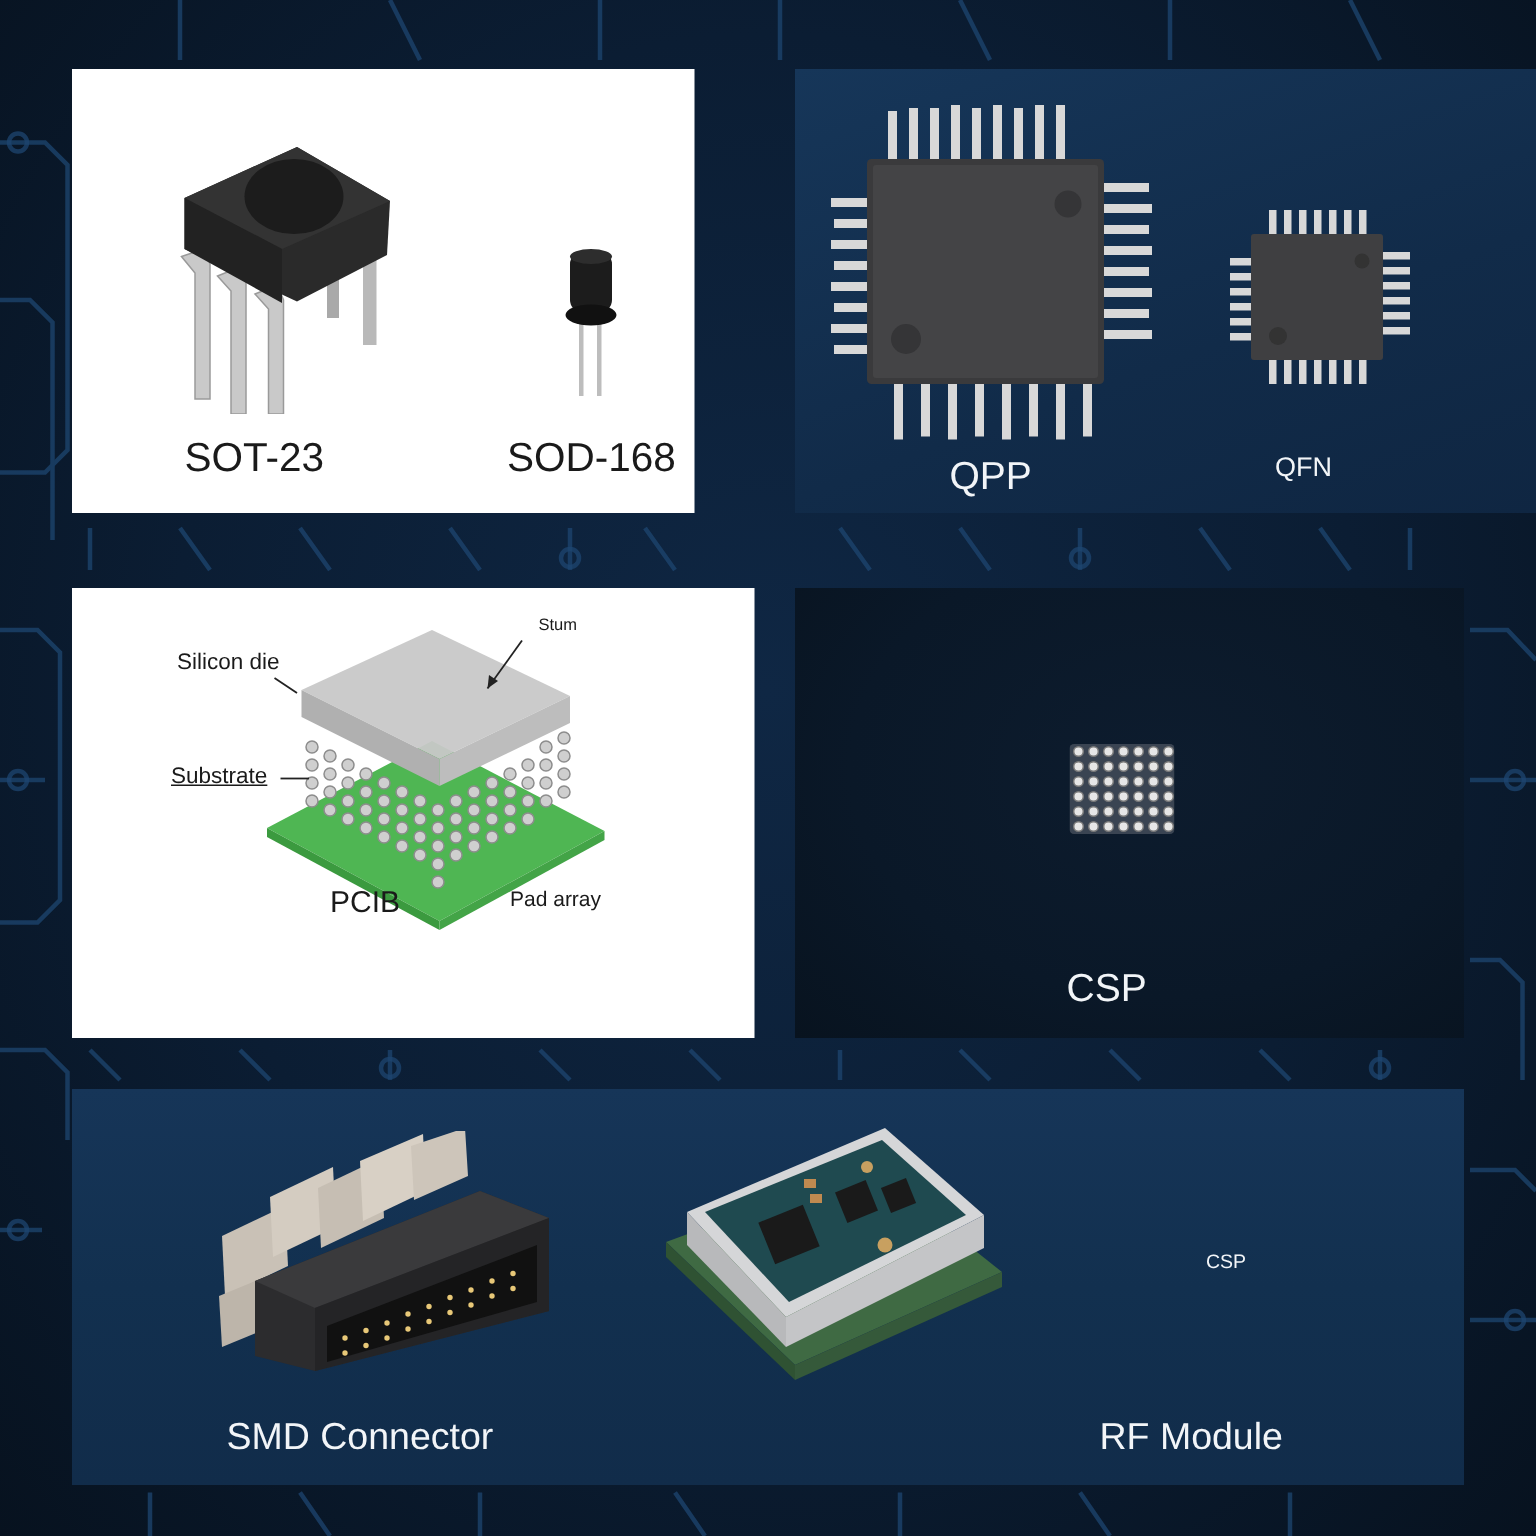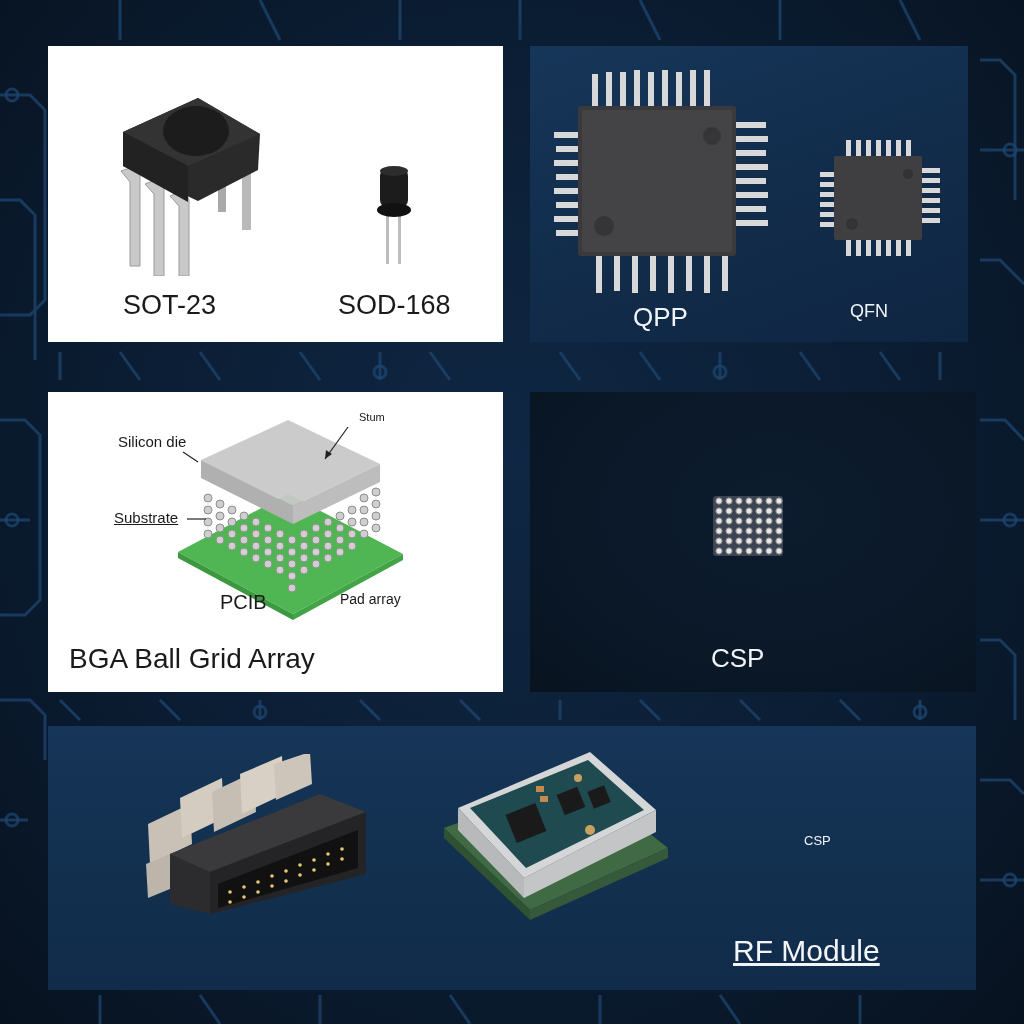--- a/index.html
+++ b/index.html
@@ -54,21 +54,21 @@
     <circle cx="1010" cy="150" r="6"></circle>
       <circle cx="1010" cy="520" r="6"></circle>
       <circle cx="1010" cy="880" r="6"></circle>
     <circle cx="720" cy="372" r="6"></circle>
       <circle cx="380" cy="372" r="6"></circle>
       <circle cx="260" cy="712" r="6"></circle>
       <circle cx="920" cy="712" r="6"></circle>
   </g>
 </svg>
 
-<div class="panel white" style="left:48px;top:46px;width:455px;height:296px;">
+<div class="panel white" style="left:48px;top:46px;width:415px;height:296px;">
   <svg class="abs" style="left:70px;top:30px;" width="150" height="200" viewBox="0 0 150 200">
 
     <rect x="124" y="96" width="9" height="58" fill="#b9b9b9"></rect>
     <rect x="100" y="110" width="8" height="26" fill="#a9a9a9"></rect>
 
     <path d="M3 95 L18 90 L22 100 V190 H12 V106 Z" fill="#c9c9c9" stroke="#9a9a9a" stroke-width="1"></path>
     <path d="M27 108 L42 102 L46 112 V200 H36 V118 Z" fill="#c9c9c9" stroke="#9a9a9a" stroke-width="1"></path>
     <path d="M52 120 L67 114 L71 124 V200 H61 V130 Z" fill="#c9c9c9" stroke="#9a9a9a" stroke-width="1"></path>
 
     <path d="M5 56 L80 22 L142 58 L140 94 L80 125 L5 90 Z" fill="#2a2a2a"></path>
@@ -80,21 +80,21 @@
     <rect x="12" y="48" width="3" height="50" fill="#bdbdbd"></rect>
     <rect x="24" y="48" width="3" height="50" fill="#bdbdbd"></rect>
     <rect x="6" y="2" width="28" height="40" rx="8" fill="#1c1c1c"></rect>
     <ellipse cx="20" cy="44" rx="17" ry="7" fill="#111"></ellipse>
     <ellipse cx="20" cy="5" rx="14" ry="5" fill="#2d2d2d"></ellipse>
   </svg>
   <div class="label dark-text" style="left:75px;top:246px;font-size:27px;">SOT-23</div>
   <div class="label dark-text" style="left:290px;top:246px;font-size:27px;">SOD-168</div>
 </div>
 
-<div class="panel navy" style="left:530px;top:46px;width:438px;height:296px;">
+<div class="panel navy" style="left:530px;top:46px;width:495px;height:296px;">
   <svg class="abs" style="left:22px;top:20px;" width="220" height="230" viewBox="0 0 220 230">
     <g fill="#d8d8d8">
 
       <rect x="40" y="8" width="6" height="40"></rect>
         <rect x="54" y="6" width="6" height="42"></rect>
         <rect x="68" y="6" width="6" height="42"></rect>
       <rect x="82" y="4" width="6" height="44"></rect>
         <rect x="96" y="6" width="6" height="42"></rect>
         <rect x="110" y="4" width="6" height="44"></rect>
       <rect x="124" y="6" width="6" height="42"></rect>
@@ -250,21 +250,20 @@
       <line x1="300" y1="35" x2="277" y2="67"></line>
       <line x1="139" y1="127" x2="158" y2="127"></line>
     </g>
     <path d="M277 67 L278 58 L284 62 Z" fill="#222"></path>
   </svg>
   <div class="label dark-text" style="left:58px;top:42px;font-size:15px;margin-left:12px;">Silicon die</div>
   <div class="label dark-text" style="left:311px;top:20px;font-size:11px;">Stum</div>
   <div class="label dark-text" style="left:66px;top:118px;font-size:15px;text-decoration:underline;">Substrate</div>
   <div class="label dark-text" style="left:172px;top:200px;font-size:20px;">PCIB</div>
   <div class="label dark-text" style="left:292px;top:200px;font-size:14px;">Pad array</div>
-  <div class="label dark-text" style="left:21px;top:253px;font-size:28px;">BGA Ball Grid Array</div>
 </div>
 
 <div class="panel dark" style="left:530px;top:392px;width:446px;height:300px;">
   <svg class="abs" style="left:183px;top:104px;" width="70" height="60" viewBox="0 0 70 60">
     <rect x="0" y="0" width="70" height="60" rx="3" fill="#3a4452"></rect>
     <g fill="#e6e6e6" stroke="#7a7a7a" stroke-width="1">
       <circle cx="6" cy="5" r="3.2"></circle>
         <circle cx="16" cy="5" r="3.2"></circle>
         <circle cx="26" cy="5" r="3.2"></circle>
         <circle cx="36" cy="5" r="3.2"></circle>
@@ -359,14 +358,15 @@
     <path d="M30 60 L148 12 L204 62 L86 120 Z" fill="#1f4a50"></path>
     <rect x="70" y="60" width="32" height="30" fill="#1a1a1a" transform="rotate(-22 86 75)"></rect>
     <rect x="120" y="42" width="22" height="22" fill="#1a1a1a" transform="rotate(-22 131 53)"></rect>
     <rect x="150" y="40" width="18" height="18" fill="#1a1a1a" transform="rotate(-22 159 49)"></rect>
     <rect x="96" y="38" width="8" height="6" fill="#c08a50"></rect>
     <rect x="100" y="48" width="8" height="6" fill="#c08a50"></rect>
     <circle cx="138" cy="30" r="4" fill="#c8a060"></circle>
     <circle cx="150" cy="82" r="5" fill="#c8a060"></circle>
   </svg>
   <div class="label light-text" style="left:756px;top:108px;font-size:13px;">CSP</div>
-  <div class="label light-text" style="left:685px;top:210px;font-size:30px;text-decoration:underline;">RF Module</div>
+  <div class="label light-text" style="left:103px;top:220px;font-size:25px;">SMD Connector</div>
+  <div class="label light-text" style="left:685px;top:220px;font-size:25px;">RF Module</div>
 </div>
 
 </body></html>

